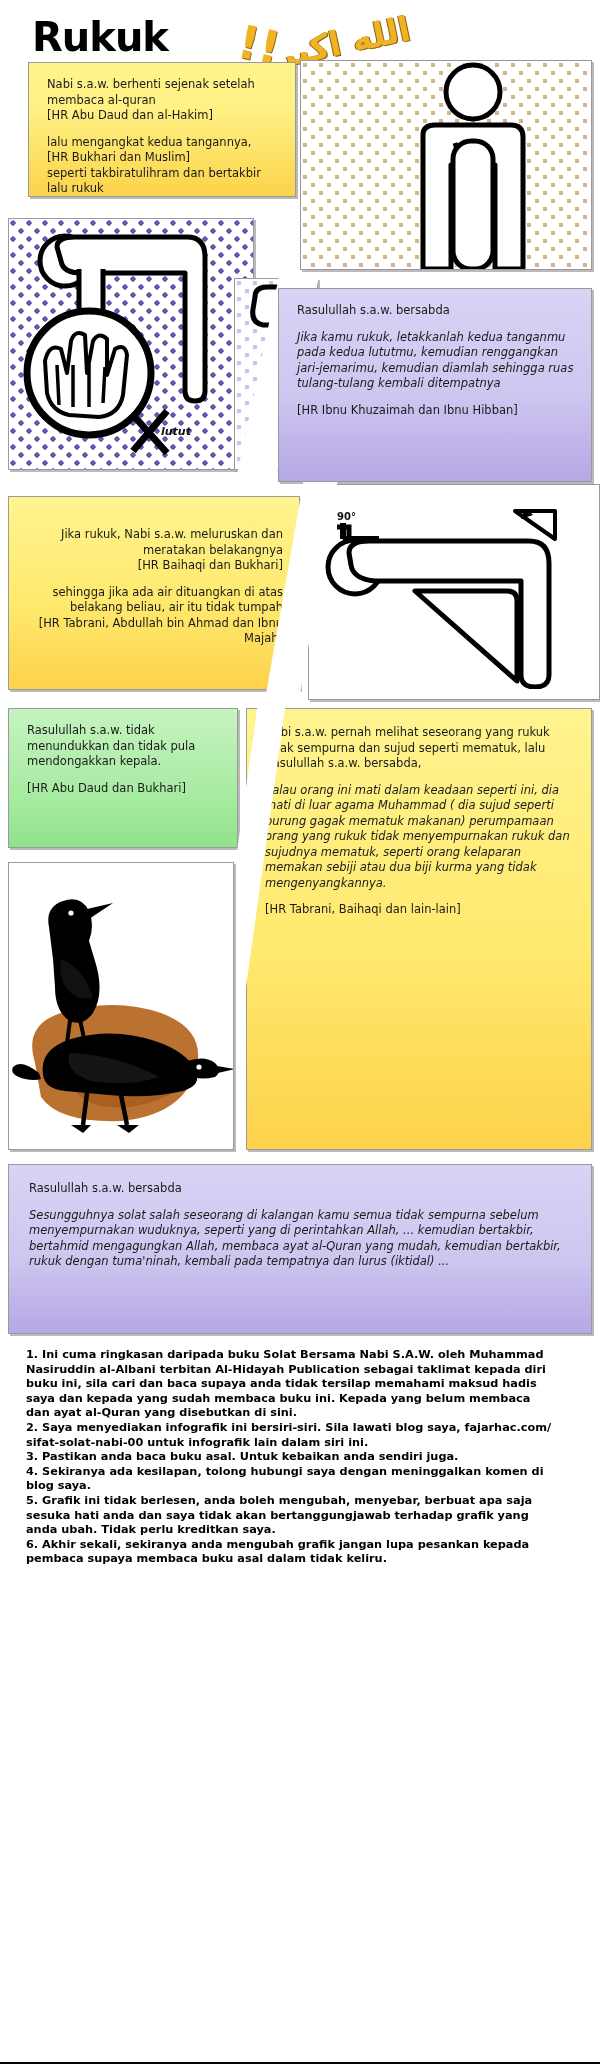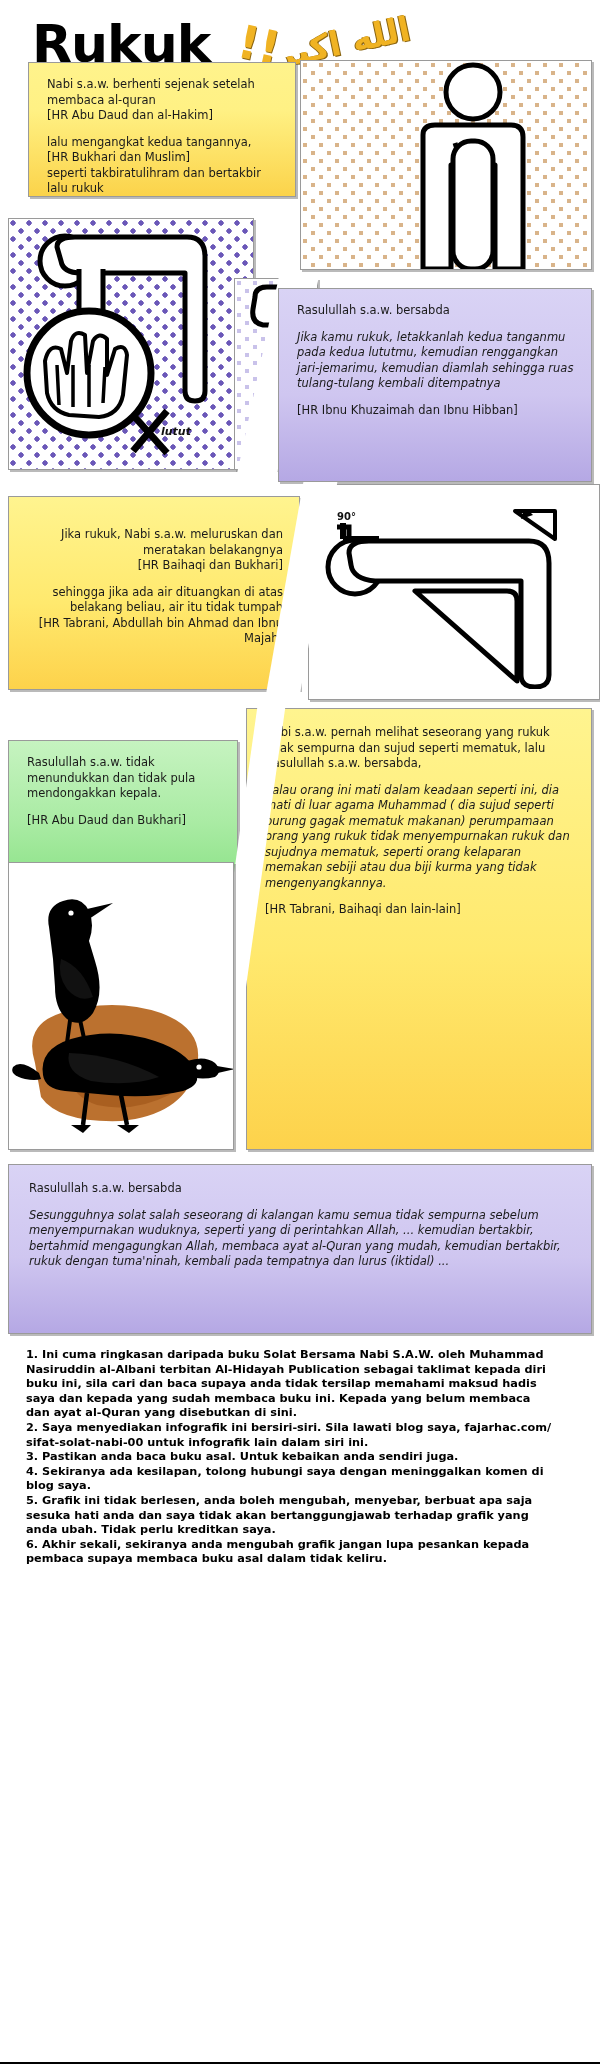--- a/index.html
+++ b/index.html
@@ -10,21 +10,21 @@
     font-family:"DejaVu Sans", sans-serif;
     color:#111;
     -webkit-font-smoothing:antialiased;
   }
   .page { position:relative; width:600px; min-height:2066px; overflow:hidden; }
 
   
   .title {
     position:absolute; left:32px; top:14px;
     font-family:"DejaVu Sans", sans-serif;
-    font-weight:bold; font-size:52px; letter-spacing:-1px;
+    font-weight:bold; font-size:40px; letter-spacing:-1px;
     color:#000;
   }
   .excl {
     position:absolute; left:238px; top:18px;
     font-family:"DejaVu Sans", sans-serif;
     font-weight:bold; font-size:46px; color:#F0B323;
     transform:rotate(12deg);
     text-shadow:1px 1px 0 #8a6410;
   }
   .takbir {
@@ -39,21 +39,21 @@
   
   .panel {
     position:absolute;
     border:1px solid #9a9a9a;
     box-shadow:2px 2px 0 rgba(130,130,130,.55);
     overflow:hidden;
   }
   .yellow   { background:linear-gradient(180deg,#FFF38C 0%,#FFF184 35%,#FBD34A 100%); }
   .yellow2  { background:linear-gradient(180deg,#FFF48F 0%,#FFE96E 55%,#FDD24B 100%); }
   .purple   { background:linear-gradient(180deg,#D9D3F5 0%,#CFC6F0 55%,#B5A8E4 100%); }
-  .green    { background:linear-gradient(180deg,#C6F3C0 0%,#A9EBA3 60%,#8FE38A 100%);margin-top:32px; }
+  .green    { background:linear-gradient(180deg,#C6F3C0 0%,#A9EBA3 60%,#8FE38A 100%); }
   .white    { background:#ffffff; }
 
   .ptext {
     font-family:"DejaVu Sans", sans-serif;
     font-size:11.5px; line-height:15.5px; color:#1a1a1a;
     padding:14px 16px 12px 18px;
   }
   .ptext p { margin:0 0 11px 0; }
   .ptext p:last-child { margin-bottom:0; }
   .b { font-weight:normal; }

